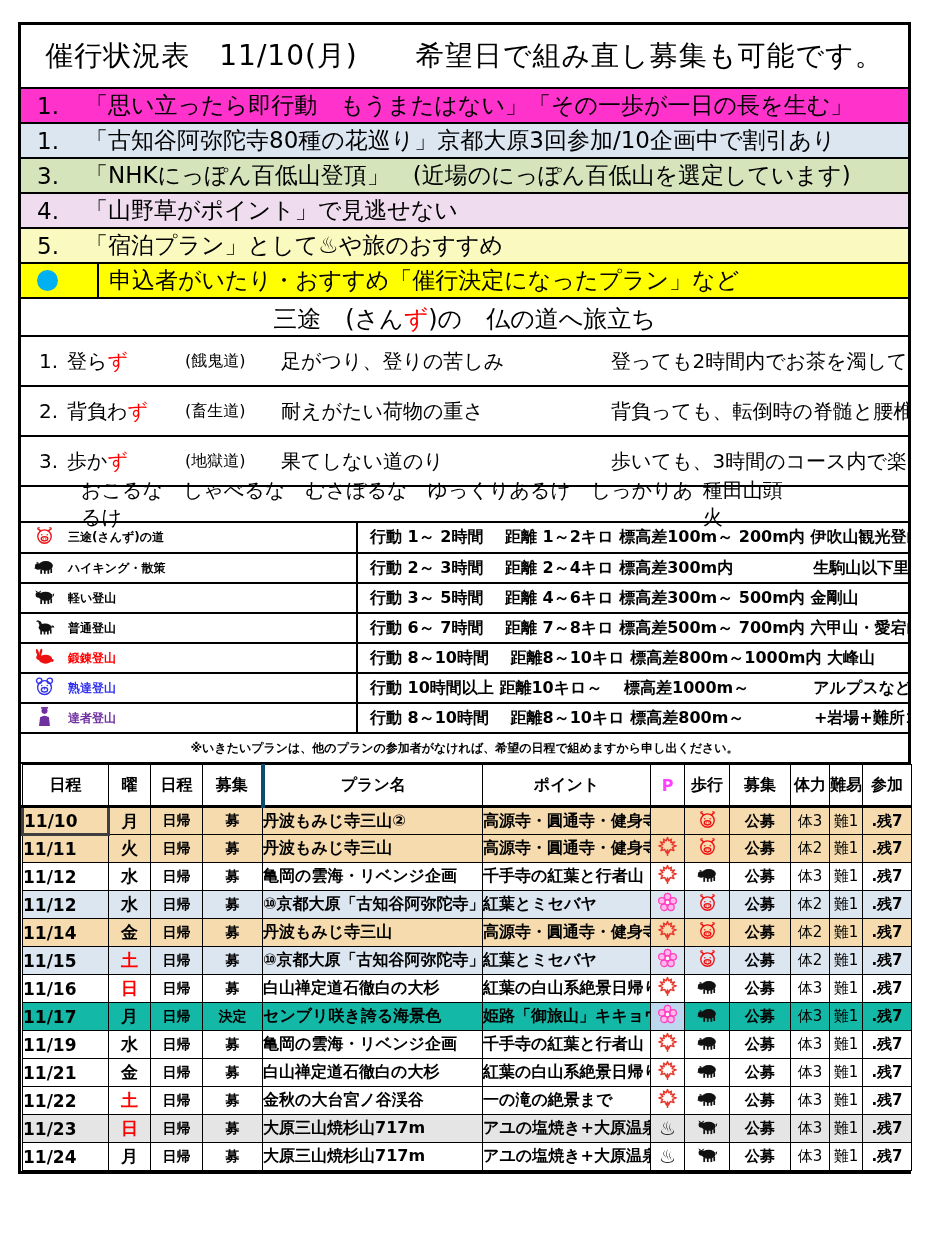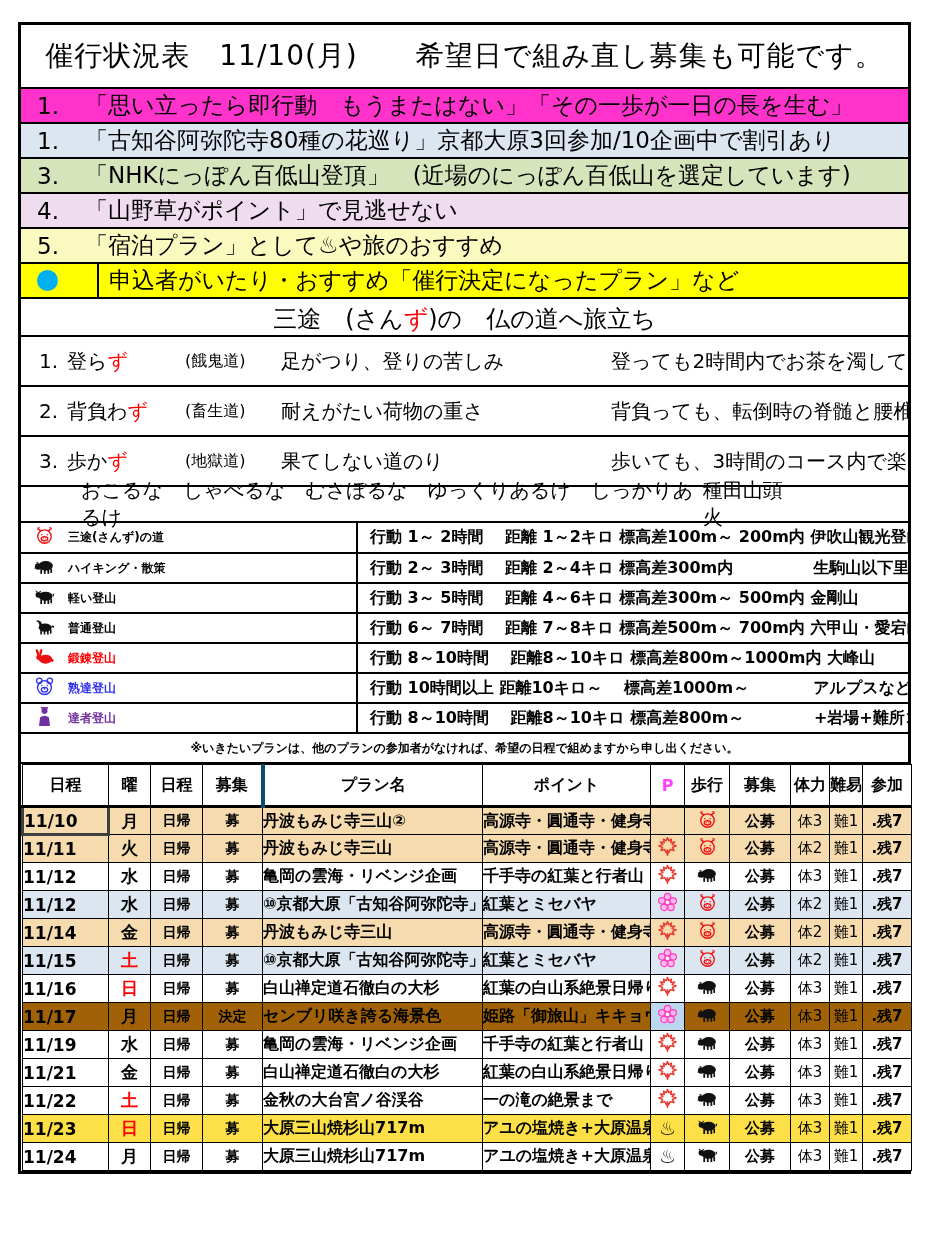--- a/index.html
+++ b/index.html
@@ -495,21 +495,21 @@
                 <rect x="12.8" y="10.6" width="1.7" height="4.4"></rect>
                 <rect x="15.6" y="9.8" width="1.6" height="4.4"></rect>
                 <path d="M3 5.4 L2.2 3.4 L4.6 4.5 Z"></path>
               </svg>
             </span></td>
           <td class="c-offer">公募</td>
           <td class="c-fit">体3</td>
           <td class="c-diff">難1</td>
           <td class="c-join">.残7</td>
         </tr>
-        <tr style="background: #a16207;">
+        <tr style="background: #14b8a6;">
           <td class="c-date">11/17</td>
           <td class="c-day" style="color: rgb(0, 0, 0);">月</td>
           <td class="c-trip">日帰</td>
           <td class="c-status">決定</td>
           <td class="c-plan">センブリ咲き誇る海景色</td>
           <td class="c-point">姫路「御旅山」キキョウ・リンドウ</td>
           <td class="c-p" style="background: rgb(189, 215, 238);"><span class="icw">
               <svg class="ic" viewBox="0 0 20 20">
                 <g fill="#FFB9E8" stroke="#FF3FC3" stroke-width="1.2">
                   <circle cx="10" cy="4.4" r="3.1"></circle>
@@ -621,21 +621,21 @@
                 <rect x="12.8" y="10.6" width="1.7" height="4.4"></rect>
                 <rect x="15.6" y="9.8" width="1.6" height="4.4"></rect>
                 <path d="M3 5.4 L2.2 3.4 L4.6 4.5 Z"></path>
               </svg>
             </span></td>
           <td class="c-offer">公募</td>
           <td class="c-fit">体3</td>
           <td class="c-diff">難1</td>
           <td class="c-join">.残7</td>
         </tr>
-        <tr style="background: #fde047;">
+        <tr style="background: #e5e5e5;">
           <td class="c-date">11/23</td>
           <td class="c-day" style="color: rgb(255, 0, 0);">日</td>
           <td class="c-trip">日帰</td>
           <td class="c-status">募</td>
           <td class="c-plan">大原三山焼杉山717m</td>
           <td class="c-point">アユの塩焼き+大原温泉</td>
           <td class="c-p"><span class="icw">
               <span class="ic-txt" style="color:#111111">♨</span>
             </span></td>
           <td class="c-walk"><span class="icw">

